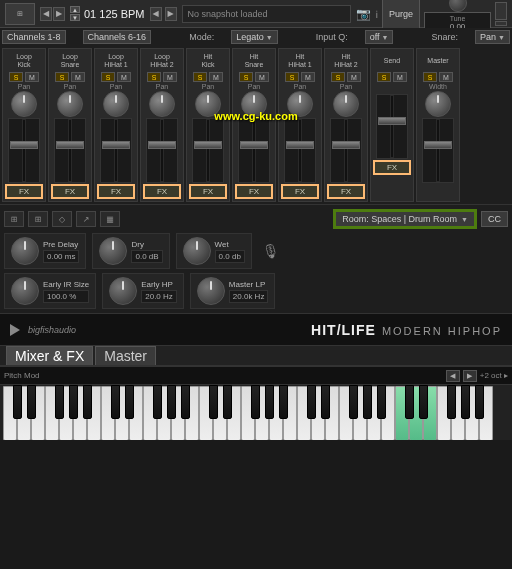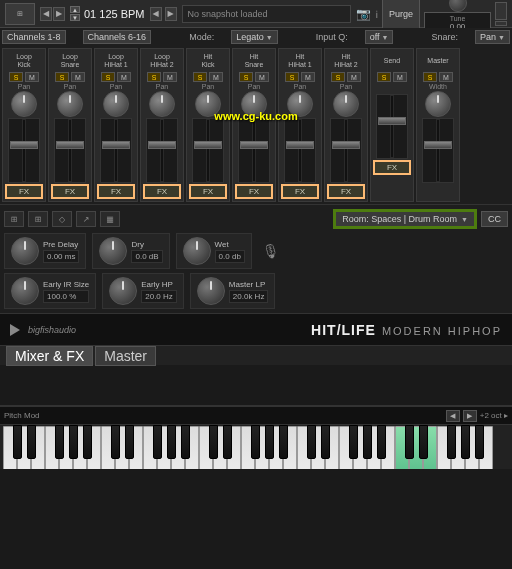--- a/index.html
+++ b/index.html
@@ -342,24 +342,23 @@
     }
     .tab-item.active {
       background: #4a4a4a;
       color: #fff;
     }
 
     
     .piano-section {
       background: #1a1a1a;
       border-top: 2px solid #333;
-      height: 64px;
+      height: 75px;
       position: relative;
       overflow: hidden;
-      margin-top: 40px;
     }
     .piano-top-bar {
       background: #111;
       height: 18px;
       display: flex;
       align-items: center;
       padding: 0 4px;
       gap: 4px;
       border-bottom: 1px solid #333;
     }

